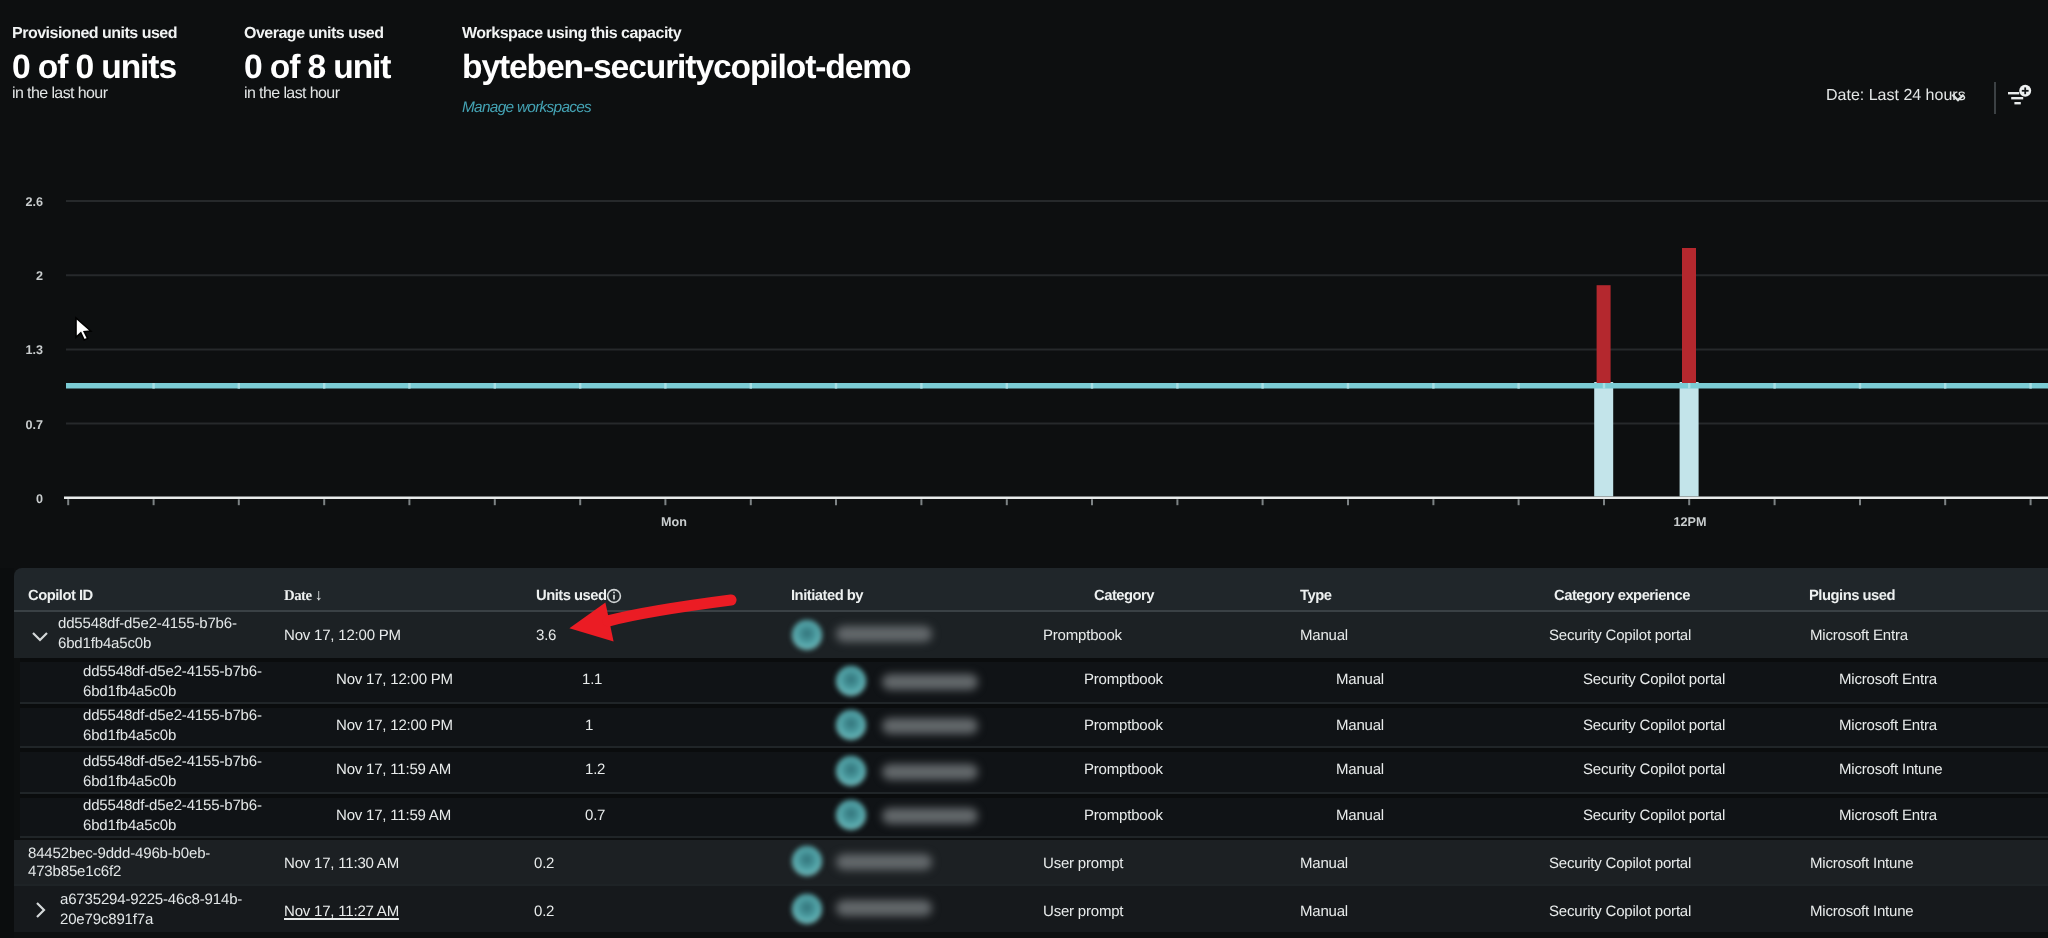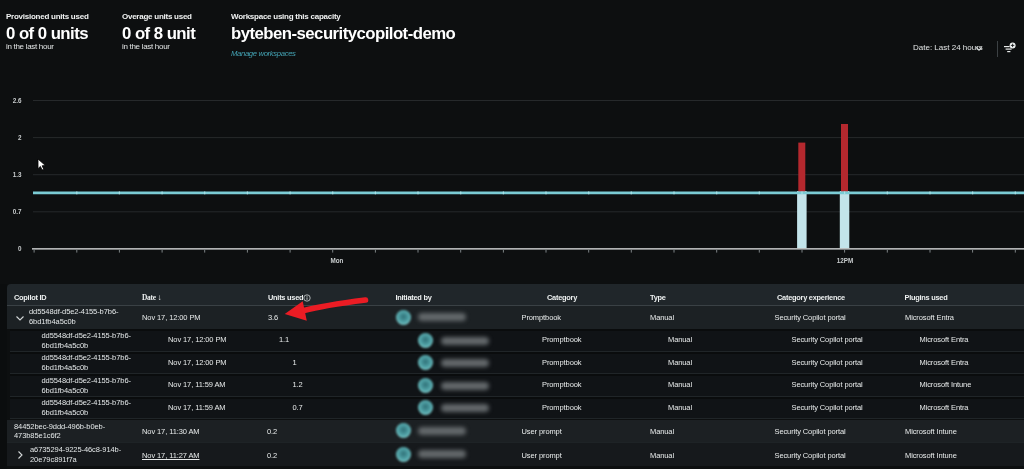--- a/index.html
+++ b/index.html
@@ -147,21 +147,21 @@
 <div class="avatar" style="left:396px;top:309.5px;"></div>
 <div class="blob" style="left:417.5px;top:313px;width:48px;"></div>
 <div class="abs cell" style="left:521.5px;top:312.5px;">Promptbook</div>
 <div class="abs cell" style="left:650px;top:312.5px;">Manual</div>
 <div class="abs cell" style="left:774.5px;top:312.5px;">Security Copilot portal</div>
 <div class="abs cell" style="left:905px;top:312.5px;">Microsoft Entra</div>
 
 <div class="abs" style="left:10px;top:329.0px;width:1014px;height:22.5px;background:#101316;border-top:2.5px solid #0a0c0d;box-sizing:border-box;"></div>
 <div class="abs sid" style="left:41.5px;top:330.8px;">dd5548df-d5e2-4155-b7b6-<br>6bd1fb4a5c0b</div>
 <div class="abs cell" style="left:168px;top:335.3px;">Nov 17, 12:00 PM</div>
-<div class="abs cell" style="left:279px;top:335.3px;">1.1</div>
+<div class="abs cell" style="left:291px;top:335.3px;">1.1</div>
 <div class="avatar" style="left:418px;top:332.5px;"></div>
 <div class="blob" style="left:441px;top:336.5px;width:48px;"></div>
 <div class="abs cell" style="left:542px;top:335.3px;">Promptbook</div>
 <div class="abs cell" style="left:668px;top:335.3px;">Manual</div>
 <div class="abs cell" style="left:791.5px;top:335.3px;">Security Copilot portal</div>
 <div class="abs cell" style="left:919.5px;top:335.3px;">Microsoft Entra</div>
 <div class="abs" style="left:10px;top:351.5px;width:1014px;height:22.5px;background:#101316;border-top:2.5px solid #0a0c0d;box-sizing:border-box;"></div>
 <div class="abs sid" style="left:41.5px;top:353.3px;">dd5548df-d5e2-4155-b7b6-<br>6bd1fb4a5c0b</div>
 <div class="abs cell" style="left:168px;top:357.8px;">Nov 17, 12:00 PM</div>
 <div class="abs cell" style="left:292.5px;top:357.8px;">1</div>

